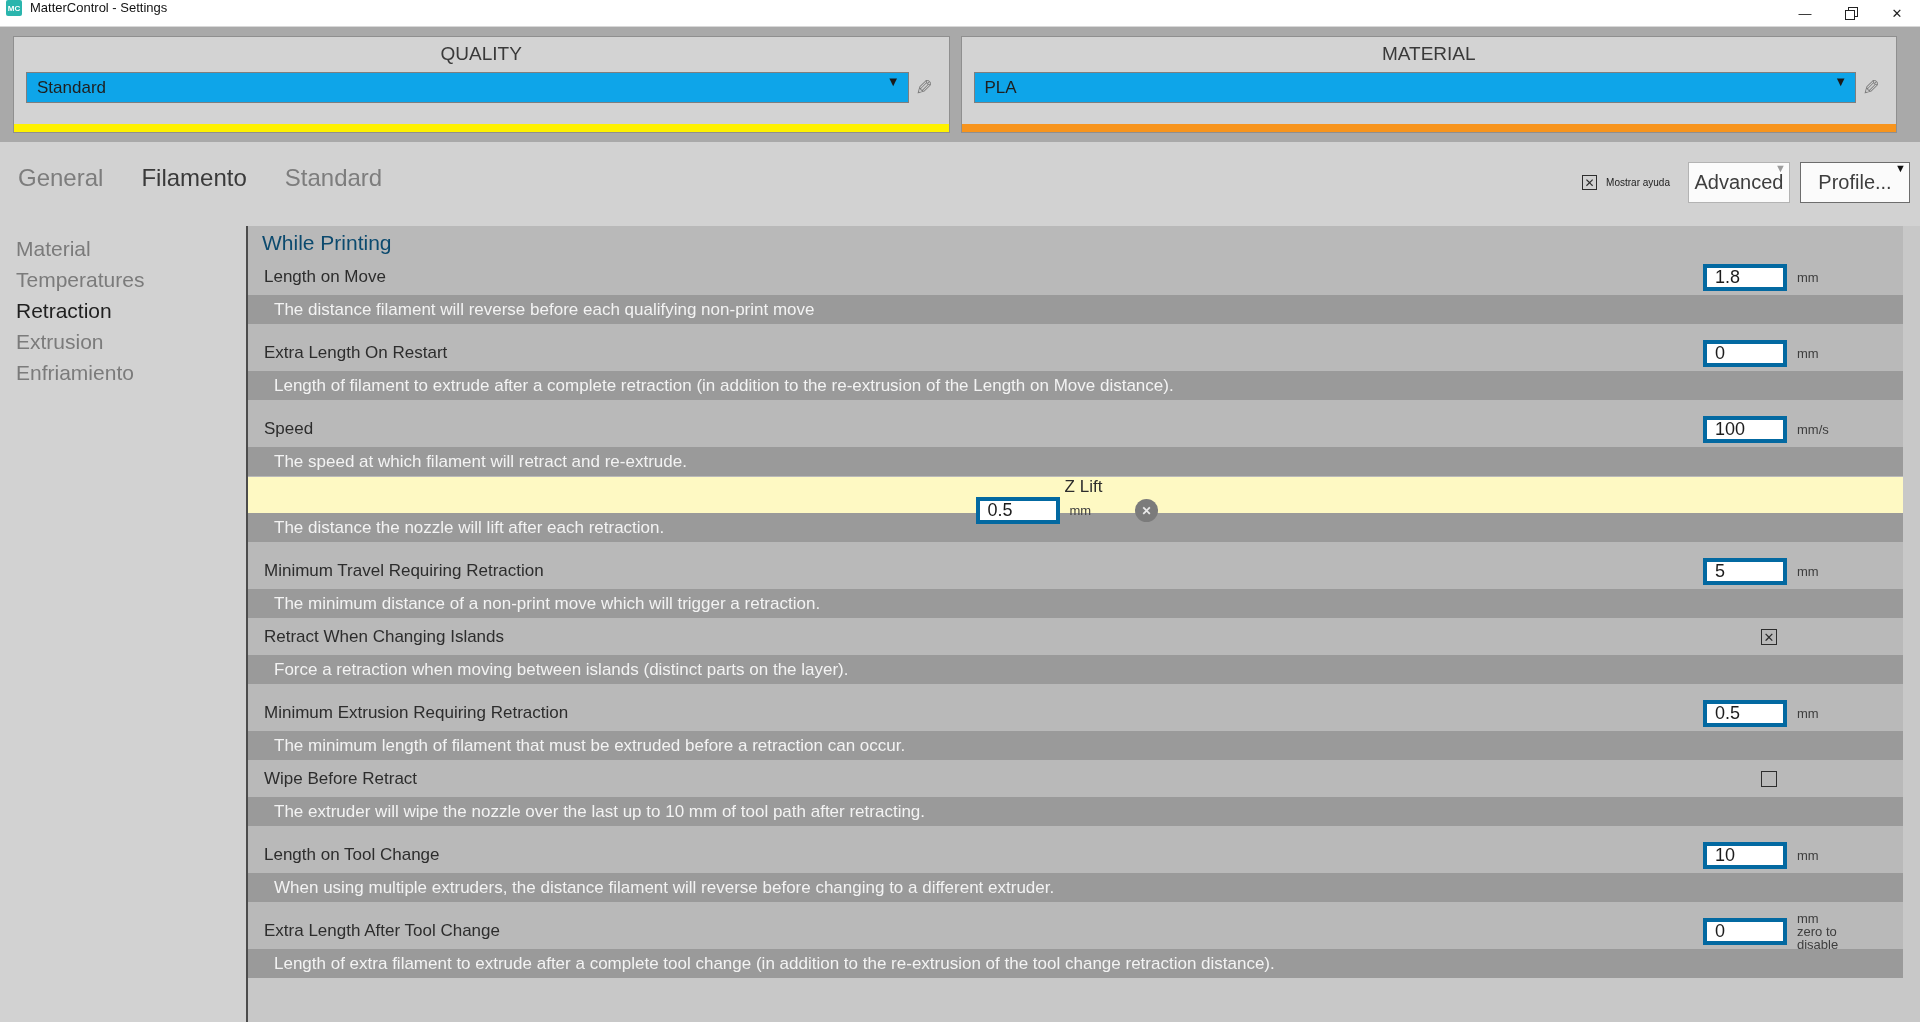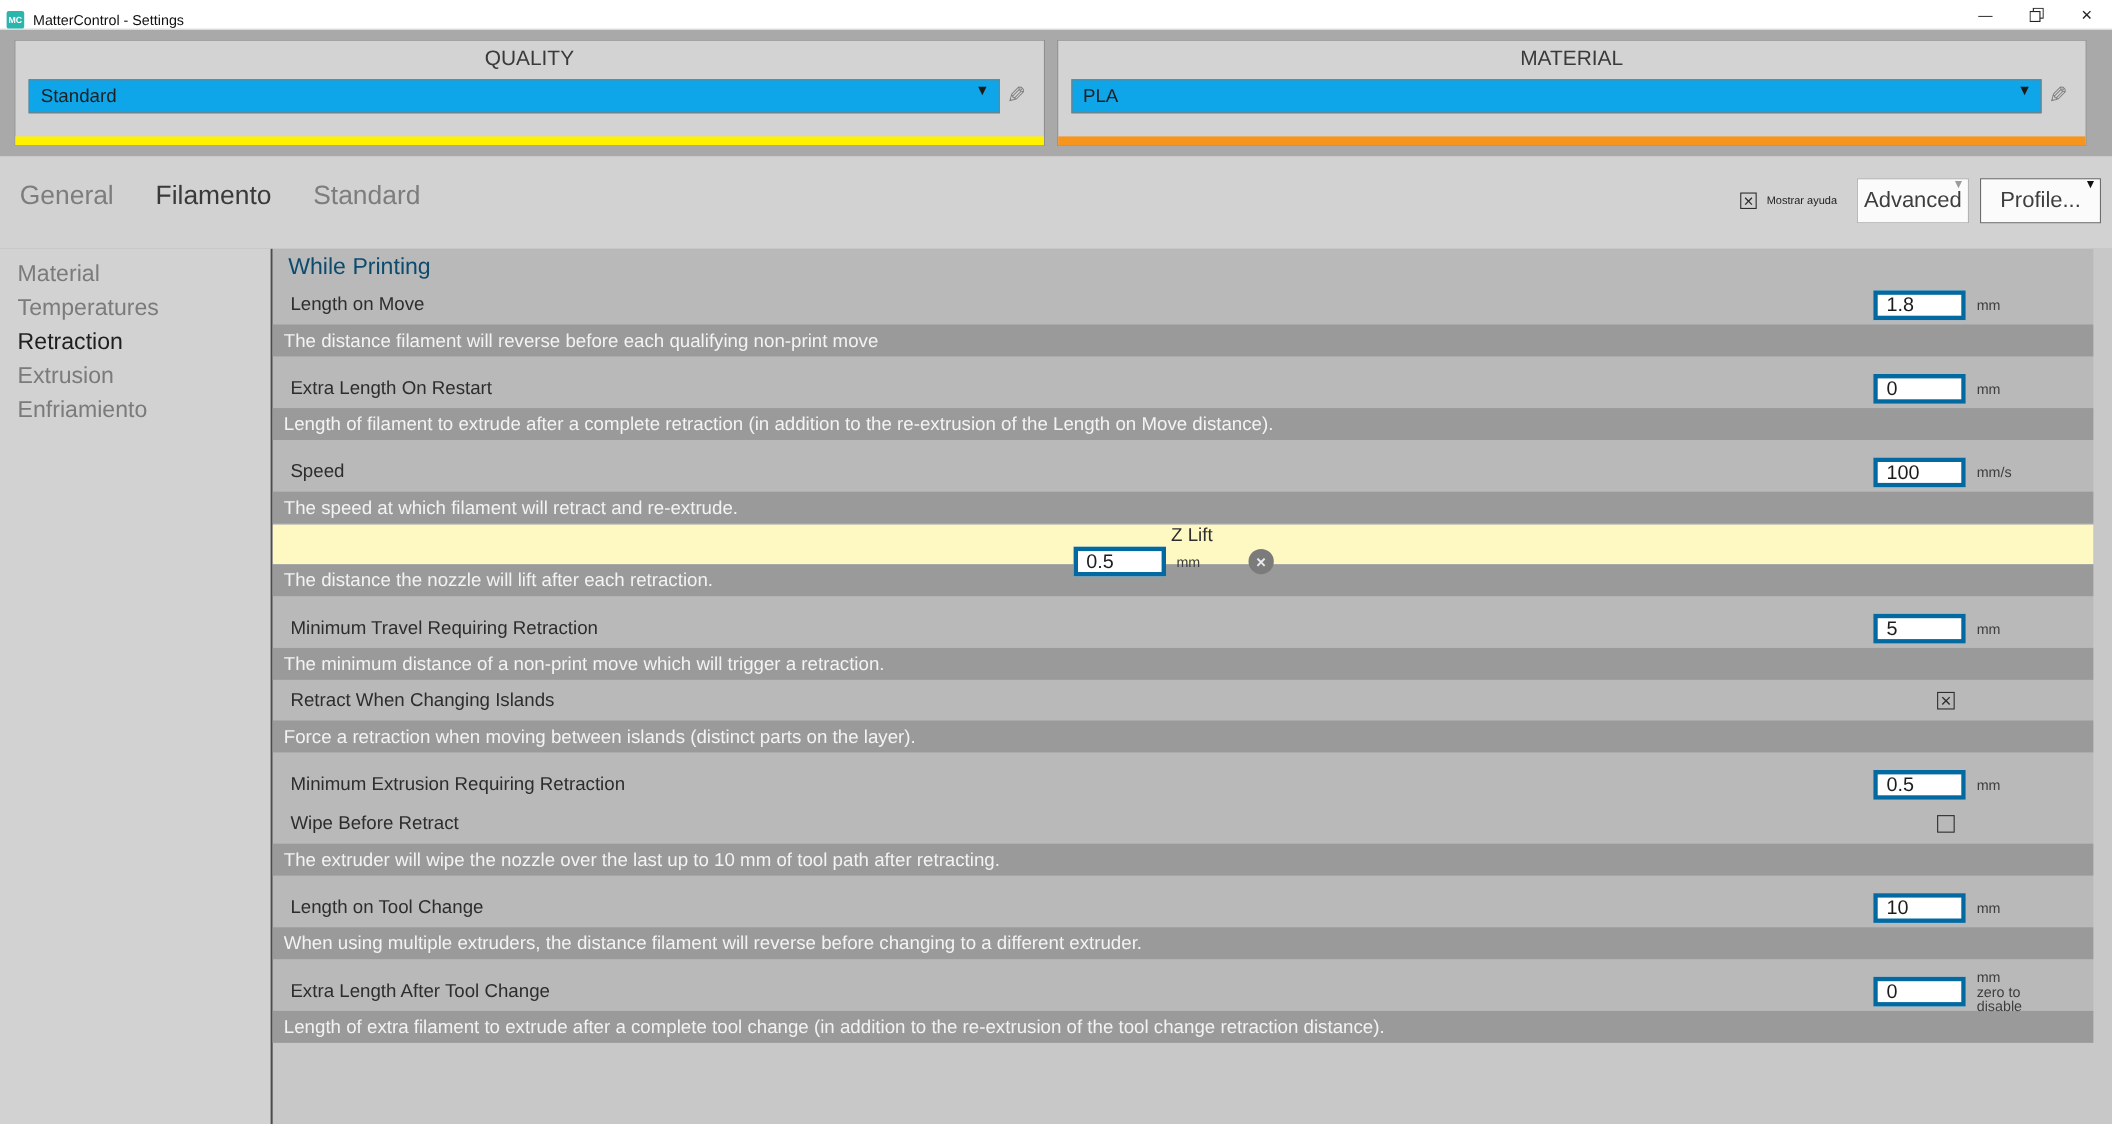--- a/index.html
+++ b/index.html
@@ -1,19 +1,19 @@
 <!DOCTYPE html>
 <html><head>
 <meta charset="utf-8">
 <style>
   * { margin:0; padding:0; box-sizing:border-box; }
   html,body { width:1920px; height:1022px; overflow:hidden; font-family:"Liberation Sans", sans-serif; background:#a9a9a9; }
 
   
-  .titlebar { height:27px; background:#ffffff; border-bottom:1px solid #d8d8d8; display:flex; align-items:flex-end; position:relative; }
+  .titlebar { height:27px; background:#ffffff; border-bottom:1px solid #d8d8d8; display:flex; align-items:flex-start; position:relative; }
   .app-logo { width:16px; height:16px; background:#2ab5ad; color:#ffffff; font-size:8px; font-weight:bold; display:flex; align-items:center; justify-content:center; margin:0 8px 0 6px; border-radius:2px; }
   .app-title { font-size:13px; color:#111; }
   .win-controls { position:absolute; right:0; top:0; height:27px; display:flex; }
   .win-btn { width:46px; height:27px; display:flex; align-items:center; justify-content:center; color:#222; font-size:13px; }
   .win-restore svg { display:block; }
 
   
   .presets { height:115px; background:#a9a9a9; display:flex; gap:11px; padding:9px 23px 9px 13px; }
   .preset-panel { flex:1; background:#d3d3d3; border:1px solid #8f8f8f; position:relative; padding:0 0 8px 0; }
   .preset-title { text-align:center; font-size:19px; color:#3a3a3a; padding-top:6px; height:33px; }
@@ -50,21 +50,21 @@
   .section-header { height:33px; display:flex; align-items:center; padding-left:14px; font-size:21px; color:#0c4a6e; }
   .setting-row { height:36px; display:flex; align-items:center; }
   .setting-row.highlighted { background:#8d96cf; }
   .setting-label { flex:1; padding-left:16px; font-size:17px; color:#2d2d2d; }
   .value-zone { width:200px; flex:none; display:flex; align-items:center; }
   .value-input { width:84px; height:27px; border:4px solid #0369a1; background:#ffffff; font-family:"Liberation Sans",sans-serif; font-size:18px; color:#1c1c1c; padding-left:8px; }
   .unit { margin-left:10px; width:58px; font-size:13px; line-height:13px; color:#3d3d3d; }
   .revert-slot { width:38px; display:flex; justify-content:center; }
   .revert-btn { width:23px; height:23px; border-radius:50%; background:#7b7b7b; color:#eaeaea; font-size:12px; font-weight:bold; display:flex; align-items:center; justify-content:center; }
   .value-zone .cb { width:16px; height:16px; margin-left:58px; font-size:13px; }
-  .help-band { height:29px; margin-bottom:1px; background:#9a9a9a; color:#f3f3f3; font-size:17px; display:flex; align-items:center; padding-left:10px; }
+  .help-band { height:29px; margin-bottom:1px; background:#9a9a9a; color:#f3f3f3; font-size:17px; display:flex; align-items:center; padding-left:26px; }
   .gap { height:10px; }
 </style>
 </head>
 <body>
 
 <div class="titlebar">
   <div class="app-logo">MC</div>
   <div class="app-title">MatterControl - Settings</div>
   <div class="win-controls">
     <div class="win-btn">—</div>
@@ -207,20 +207,21 @@
         <div class="setting-row">
           <div class="setting-label">Minimum Extrusion Requiring Retraction</div>
           <div class="value-zone">
             <input class="value-input" value="0.5" style="">
             <div class="unit">
               <div>mm</div>
             </div>
             <div class="revert-slot"></div>
           </div>
         </div>
+        <div class="help-band">The minimum length of filament that must be extruded before a retraction can occur.</div>
         <div class="setting-row">
           <div class="setting-label">Wipe Before Retract</div>
           <div class="value-zone">
             <div class="cb"></div>
           </div>
         </div>
         <div class="help-band">The extruder will wipe the nozzle over the last up to 10 mm of tool path after retracting.</div>
         <div class="gap"></div>
         <div class="setting-row">
           <div class="setting-label">Length on Tool Change</div>

